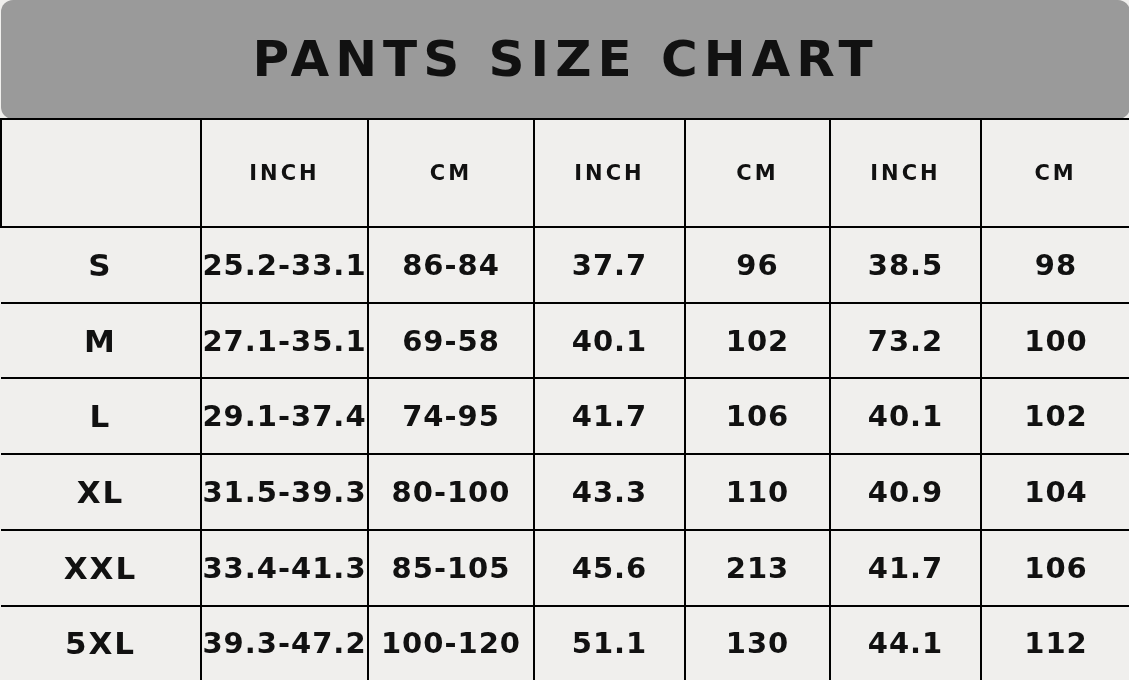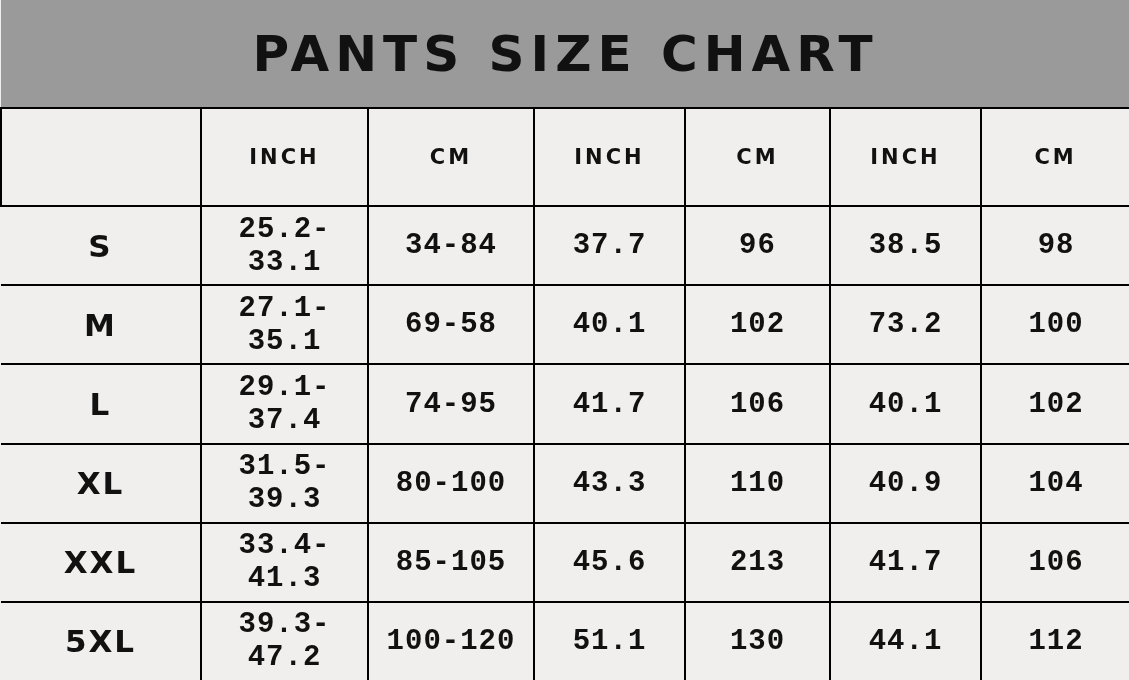--- a/index.html
+++ b/index.html
@@ -40,20 +40,21 @@
     background: #9a9a9a !important;
     border-left: none !important;
     border-right: none !important;
     border-top: none !important;
     font-size: 50px;
     letter-spacing: 6px;
     font-family: "DejaVu Sans", sans-serif;
     font-weight: bold;
     height: 92px;
     color: #0a0a0a;
+    border-radius: 12px;
   }
   
   .grp-head {
     background: #c9c9c9 !important;
     font-size: 31px;
     letter-spacing: 3px;
     height: 56px;
   }
   .us-size-cell {
     background: #c9c9c9 !important;
@@ -73,21 +74,20 @@
     letter-spacing: 2px;
     font-family: "DejaVu Sans", sans-serif;
     font-weight: normal;
     border-left: none !important;
   }
   .data-cell {
     font-size: 29px;
     letter-spacing: 1px;
     font-weight: normal;
     height: 57px;
-    font-family: Liberation Mono, monospace;
   }
   .data-cell.last-col {
     border-right: none !important;
   }
   .grp-head.last-col {
     border-right: none !important;
   }
   tr.data-row td:first-child {
     border-left: none !important;
   }
@@ -119,21 +119,21 @@
         <td class="unit-head">CM</td>
         <td class="unit-head">INCH</td>
         <td class="unit-head">CM</td>
         <td class="unit-head">INCH</td>
         <td class="unit-head last-col">CM</td>
       </tr>
 
       <tr class="data-row">
         <td class="size-label">S</td>
         <td class="data-cell">25.2-33.1</td>
-        <td class="data-cell">34-84</td>
+        <td class="data-cell">86-84</td>
         <td class="data-cell">37.7</td>
         <td class="data-cell">96</td>
         <td class="data-cell">38.5</td>
         <td class="data-cell last-col">98</td>
       </tr>
       <tr class="data-row">
         <td class="size-label">M</td>
         <td class="data-cell">27.1-35.1</td>
         <td class="data-cell">69-58</td>
         <td class="data-cell">40.1</td>

